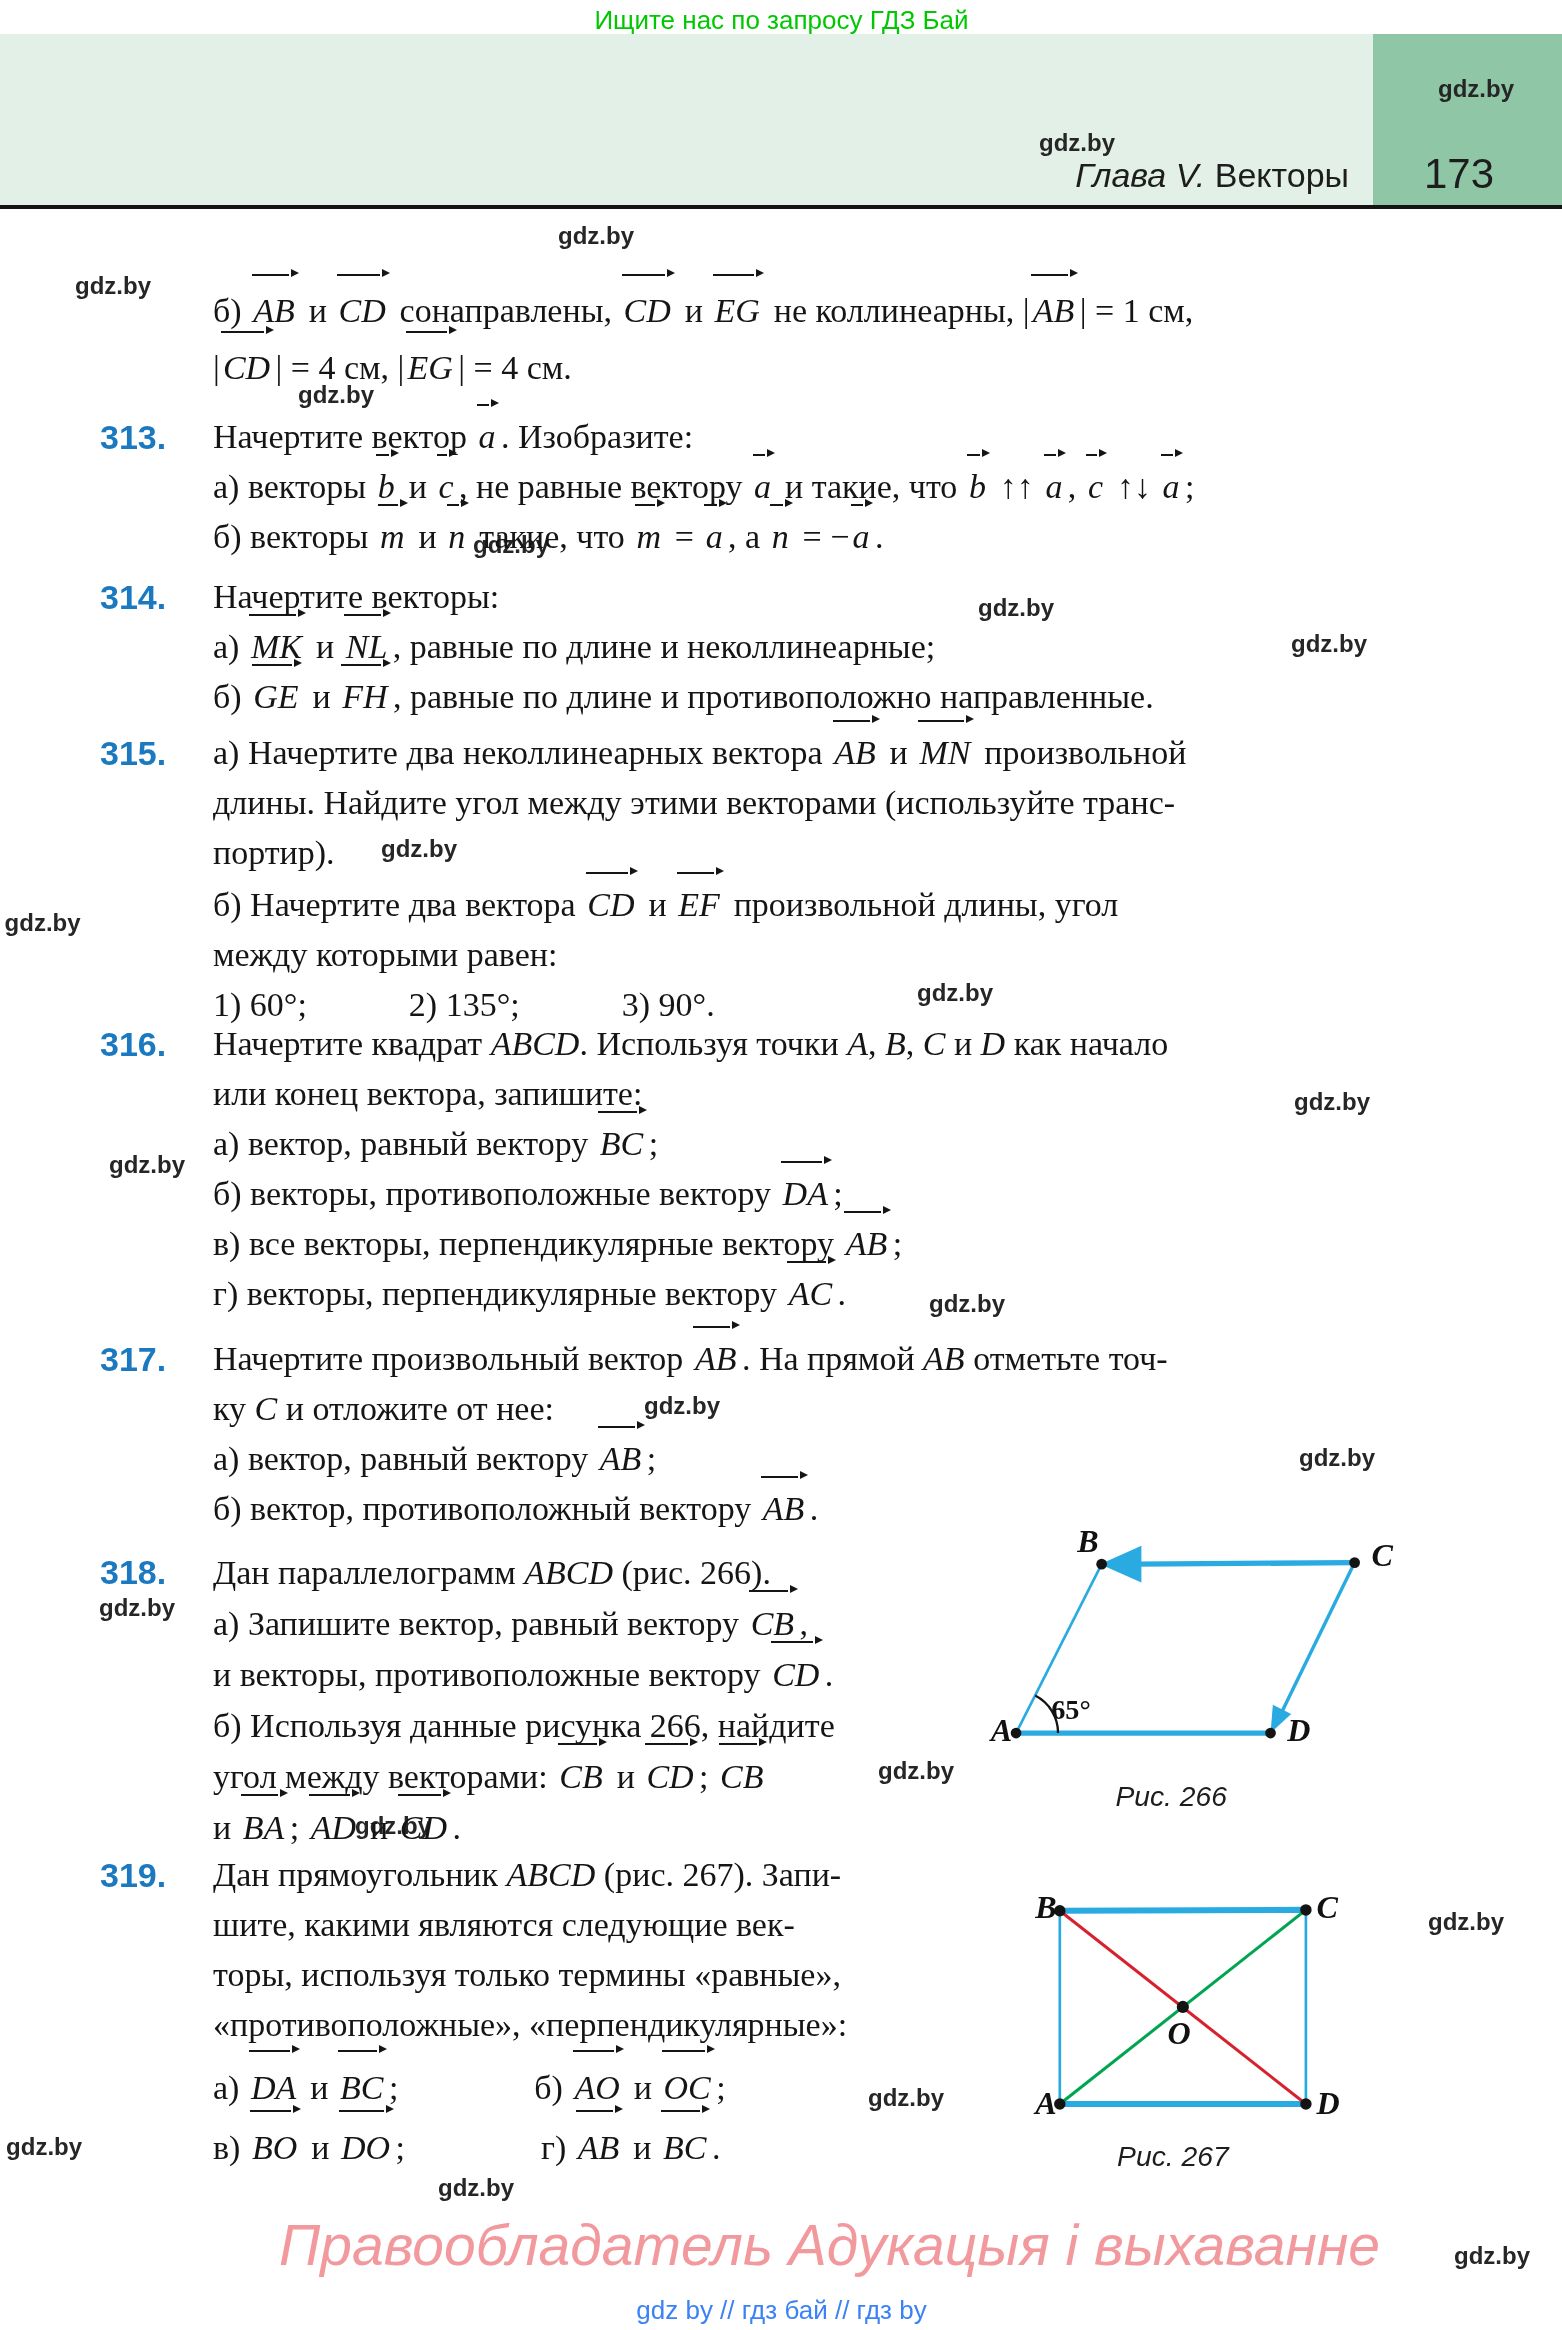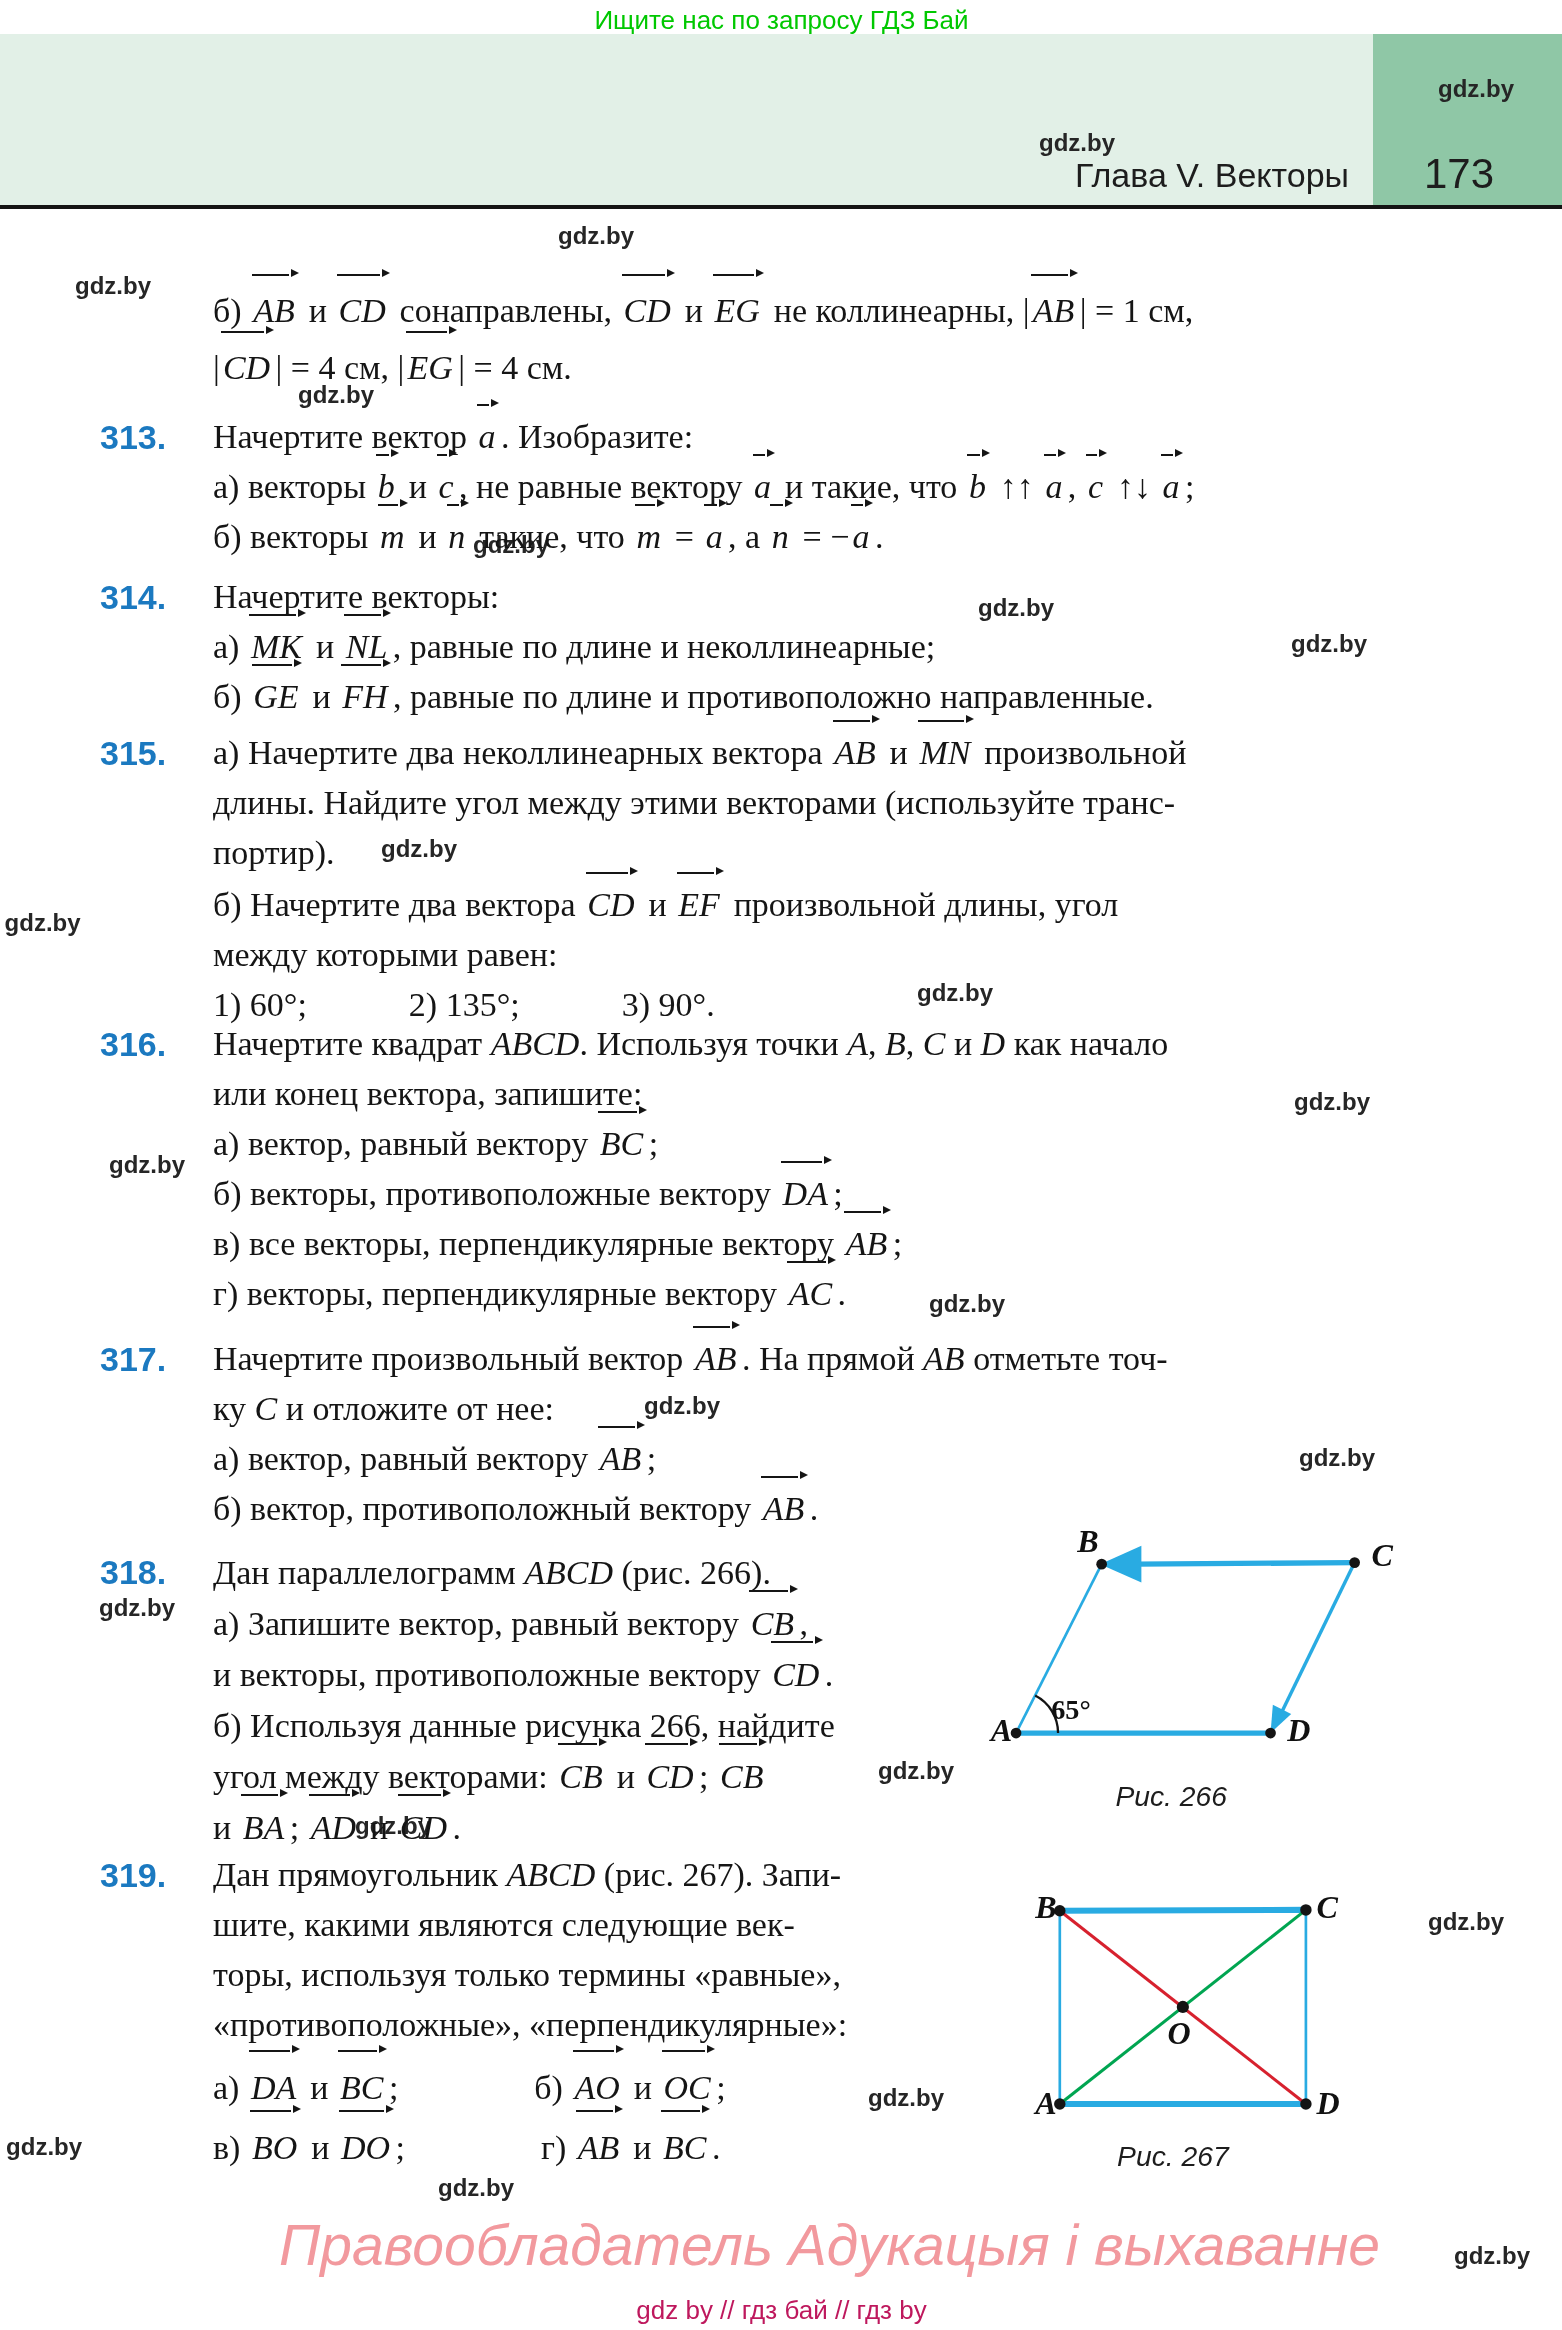--- a/index.html
+++ b/index.html
@@ -13,21 +13,21 @@
     position:absolute; left:0; top:4.6px; width:100%; text-align:center;
     font-family:"Liberation Sans", sans-serif; font-size:26px; color:#00c800;
   }
   .band{position:absolute; left:0; top:34px; width:1563px; height:171px; background:#e2f0e7;}
   .band-dark{position:absolute; left:1373px; top:34px; width:190px; height:171px; background:#8fc7a6;}
   .rule{position:absolute; left:0; top:205px; width:1563px; height:3.8px; background:#141414;}
   .chapter{
     position:absolute; right:214px; top:156px; font-family:"Liberation Sans", sans-serif;
     font-size:34px; color:#1d1d1d; white-space:nowrap;
   }
-  .chapter .it{}
+  .chapter .it{font-style:italic;}
   .pageno{
     position:absolute; left:1373px; top:150px; width:172px; text-align:center;
     font-family:"Liberation Sans", sans-serif; font-size:42px; color:#1d1d1d;
   }
   
   .wm{
     position:absolute; font-family:"Liberation Sans", sans-serif;
     font-size:24px; color:#262626; white-space:nowrap;font-weight:bold;
   }
   
@@ -52,21 +52,21 @@
   .fig text.angle{font-style:normal; font-size:37px;}
   .fig text.cap{font-family:"Liberation Sans", sans-serif; font-style:italic; font-weight:normal; font-size:37px; fill:#1d1d1d;}
   
   .copyright{
     position:absolute; left:0; top:2212px; width:100%; text-align:center;
     font-family:"Liberation Sans", sans-serif; font-style:italic;
     font-size:57px; color:#f2999e; white-space:nowrap;padding-left:48px;
   }
   .footer-links{
     position:absolute; left:0; top:2295px; width:100%; text-align:center;
-    font-family:"Liberation Sans", sans-serif; font-size:26px; color:#be185d;
+    font-family:"Liberation Sans", sans-serif; font-size:26px; color:#3b82f6;
   }
 </style>
 </head>
 <body>
 
 <div class="promo">Ищите нас по запросу ГДЗ Бай</div>
 
 <div class="band"></div>
 <div class="band-dark"></div>
 <div class="rule"></div>

